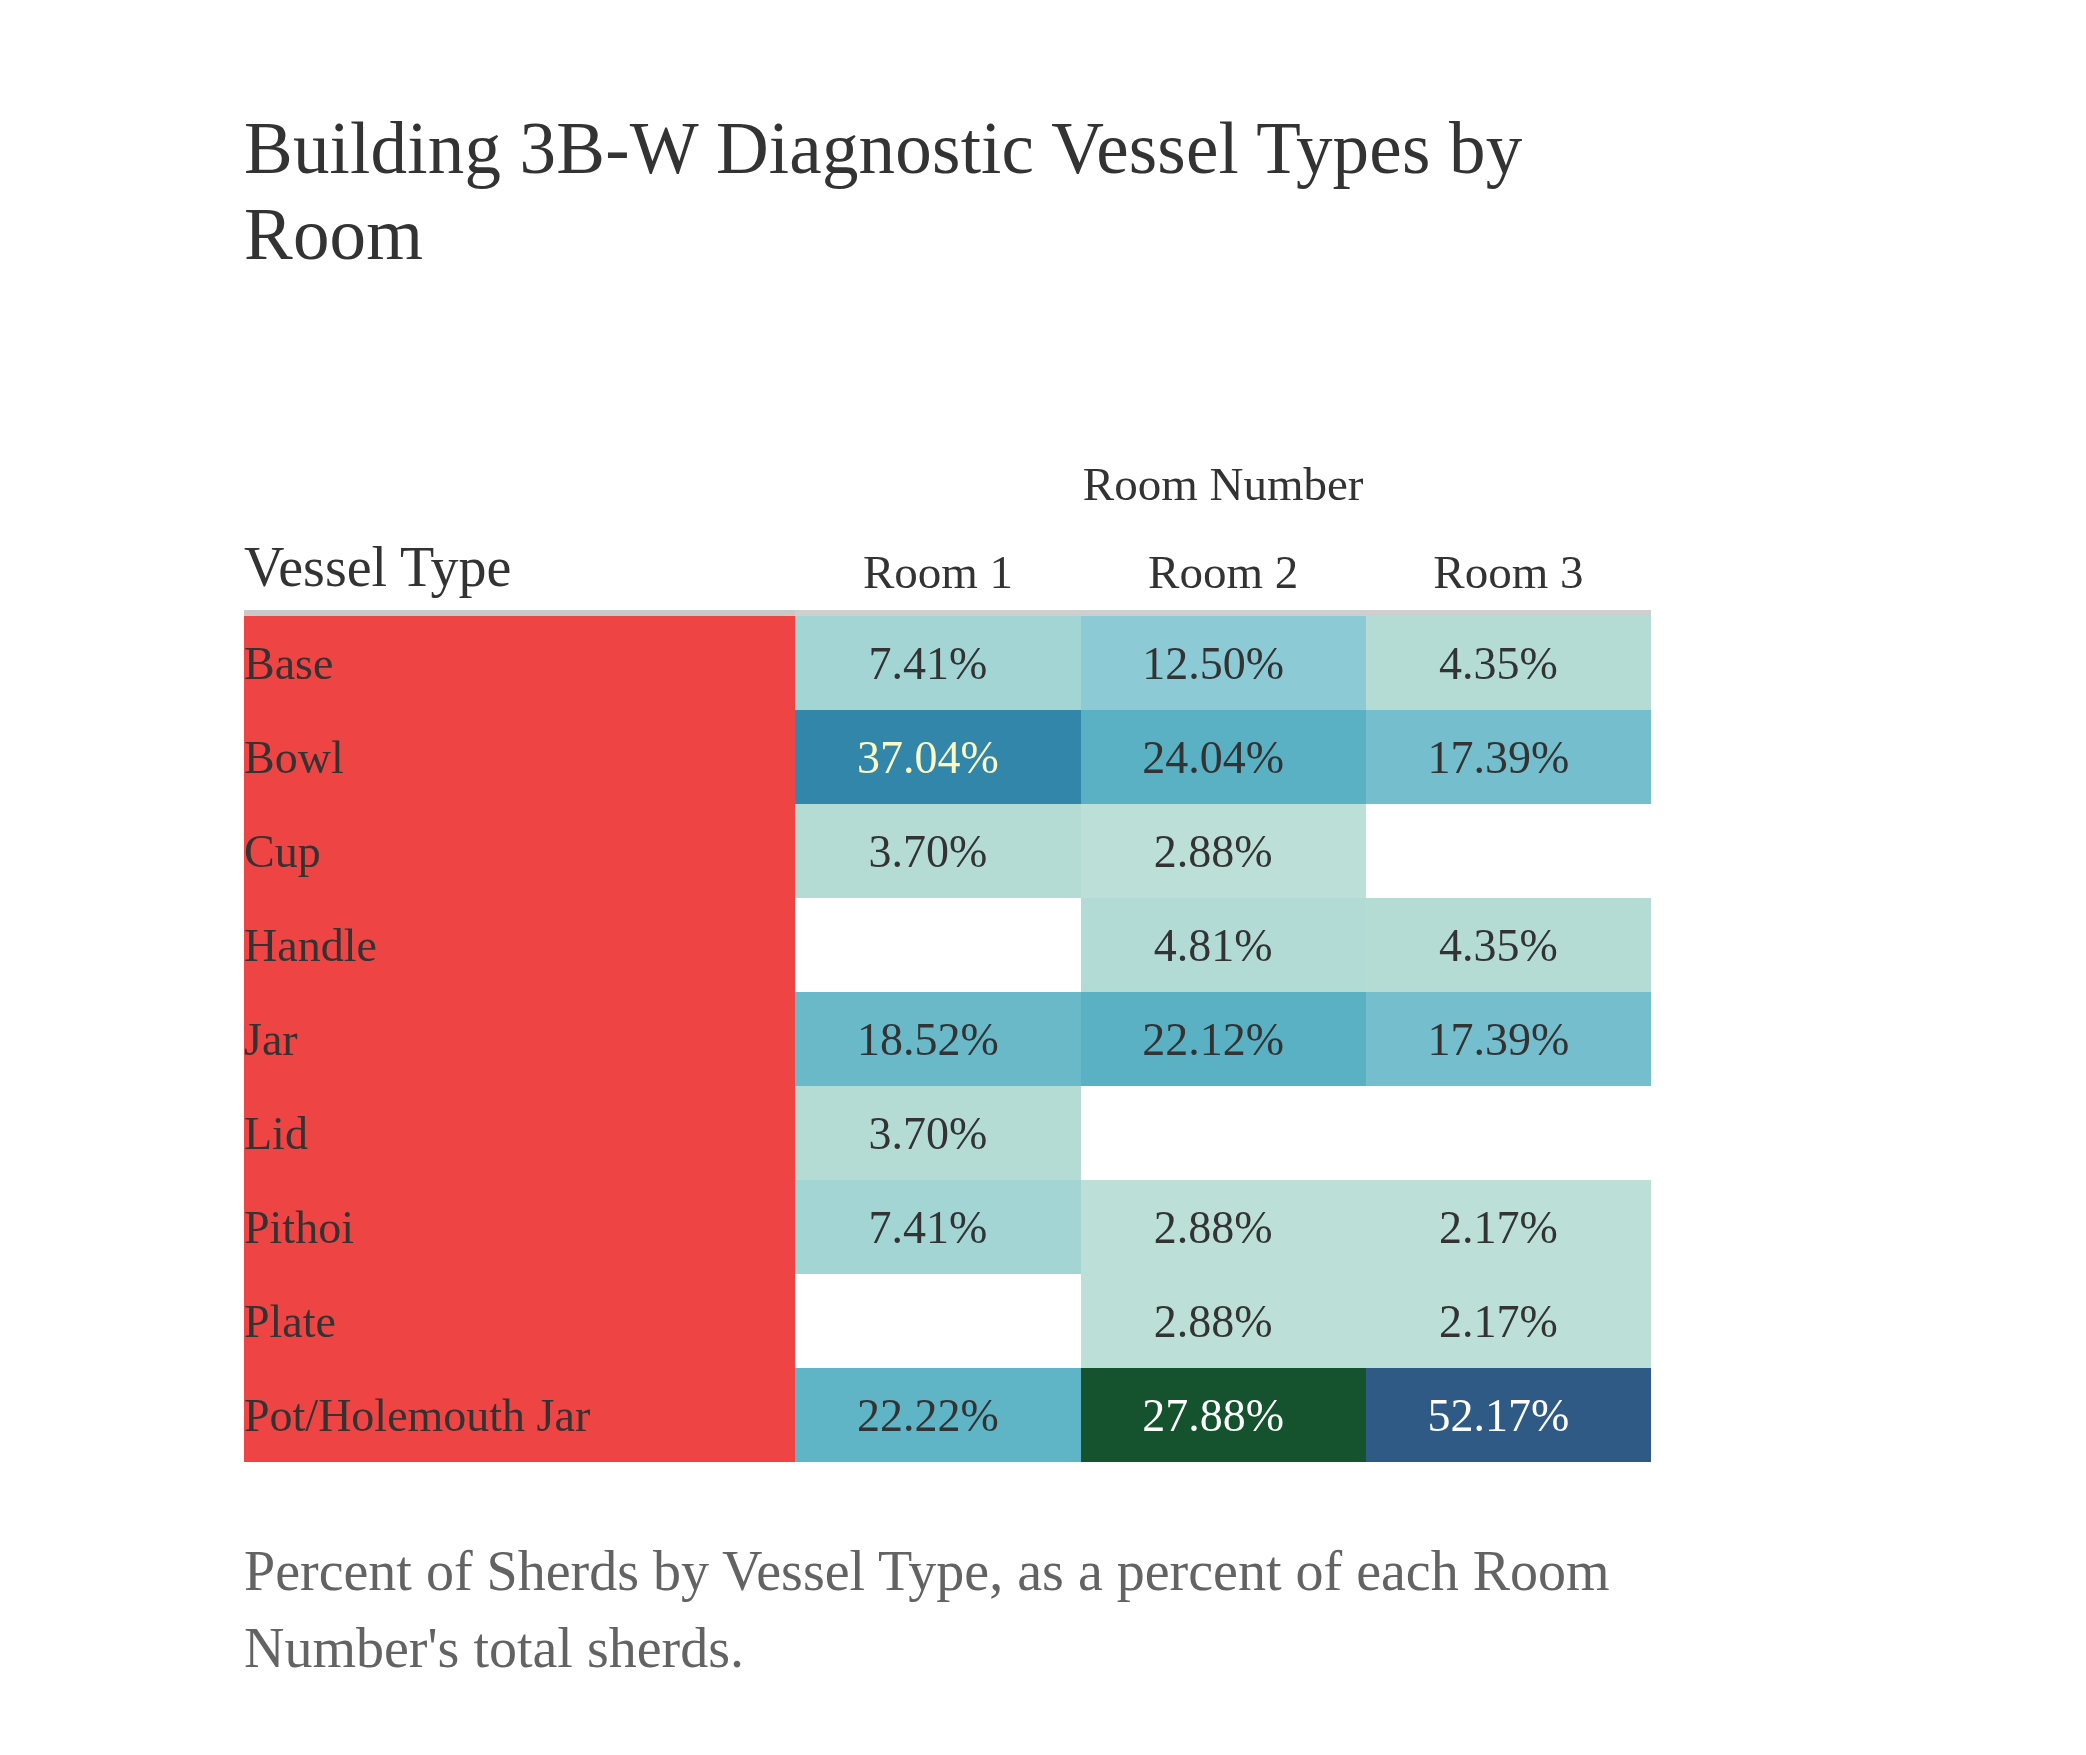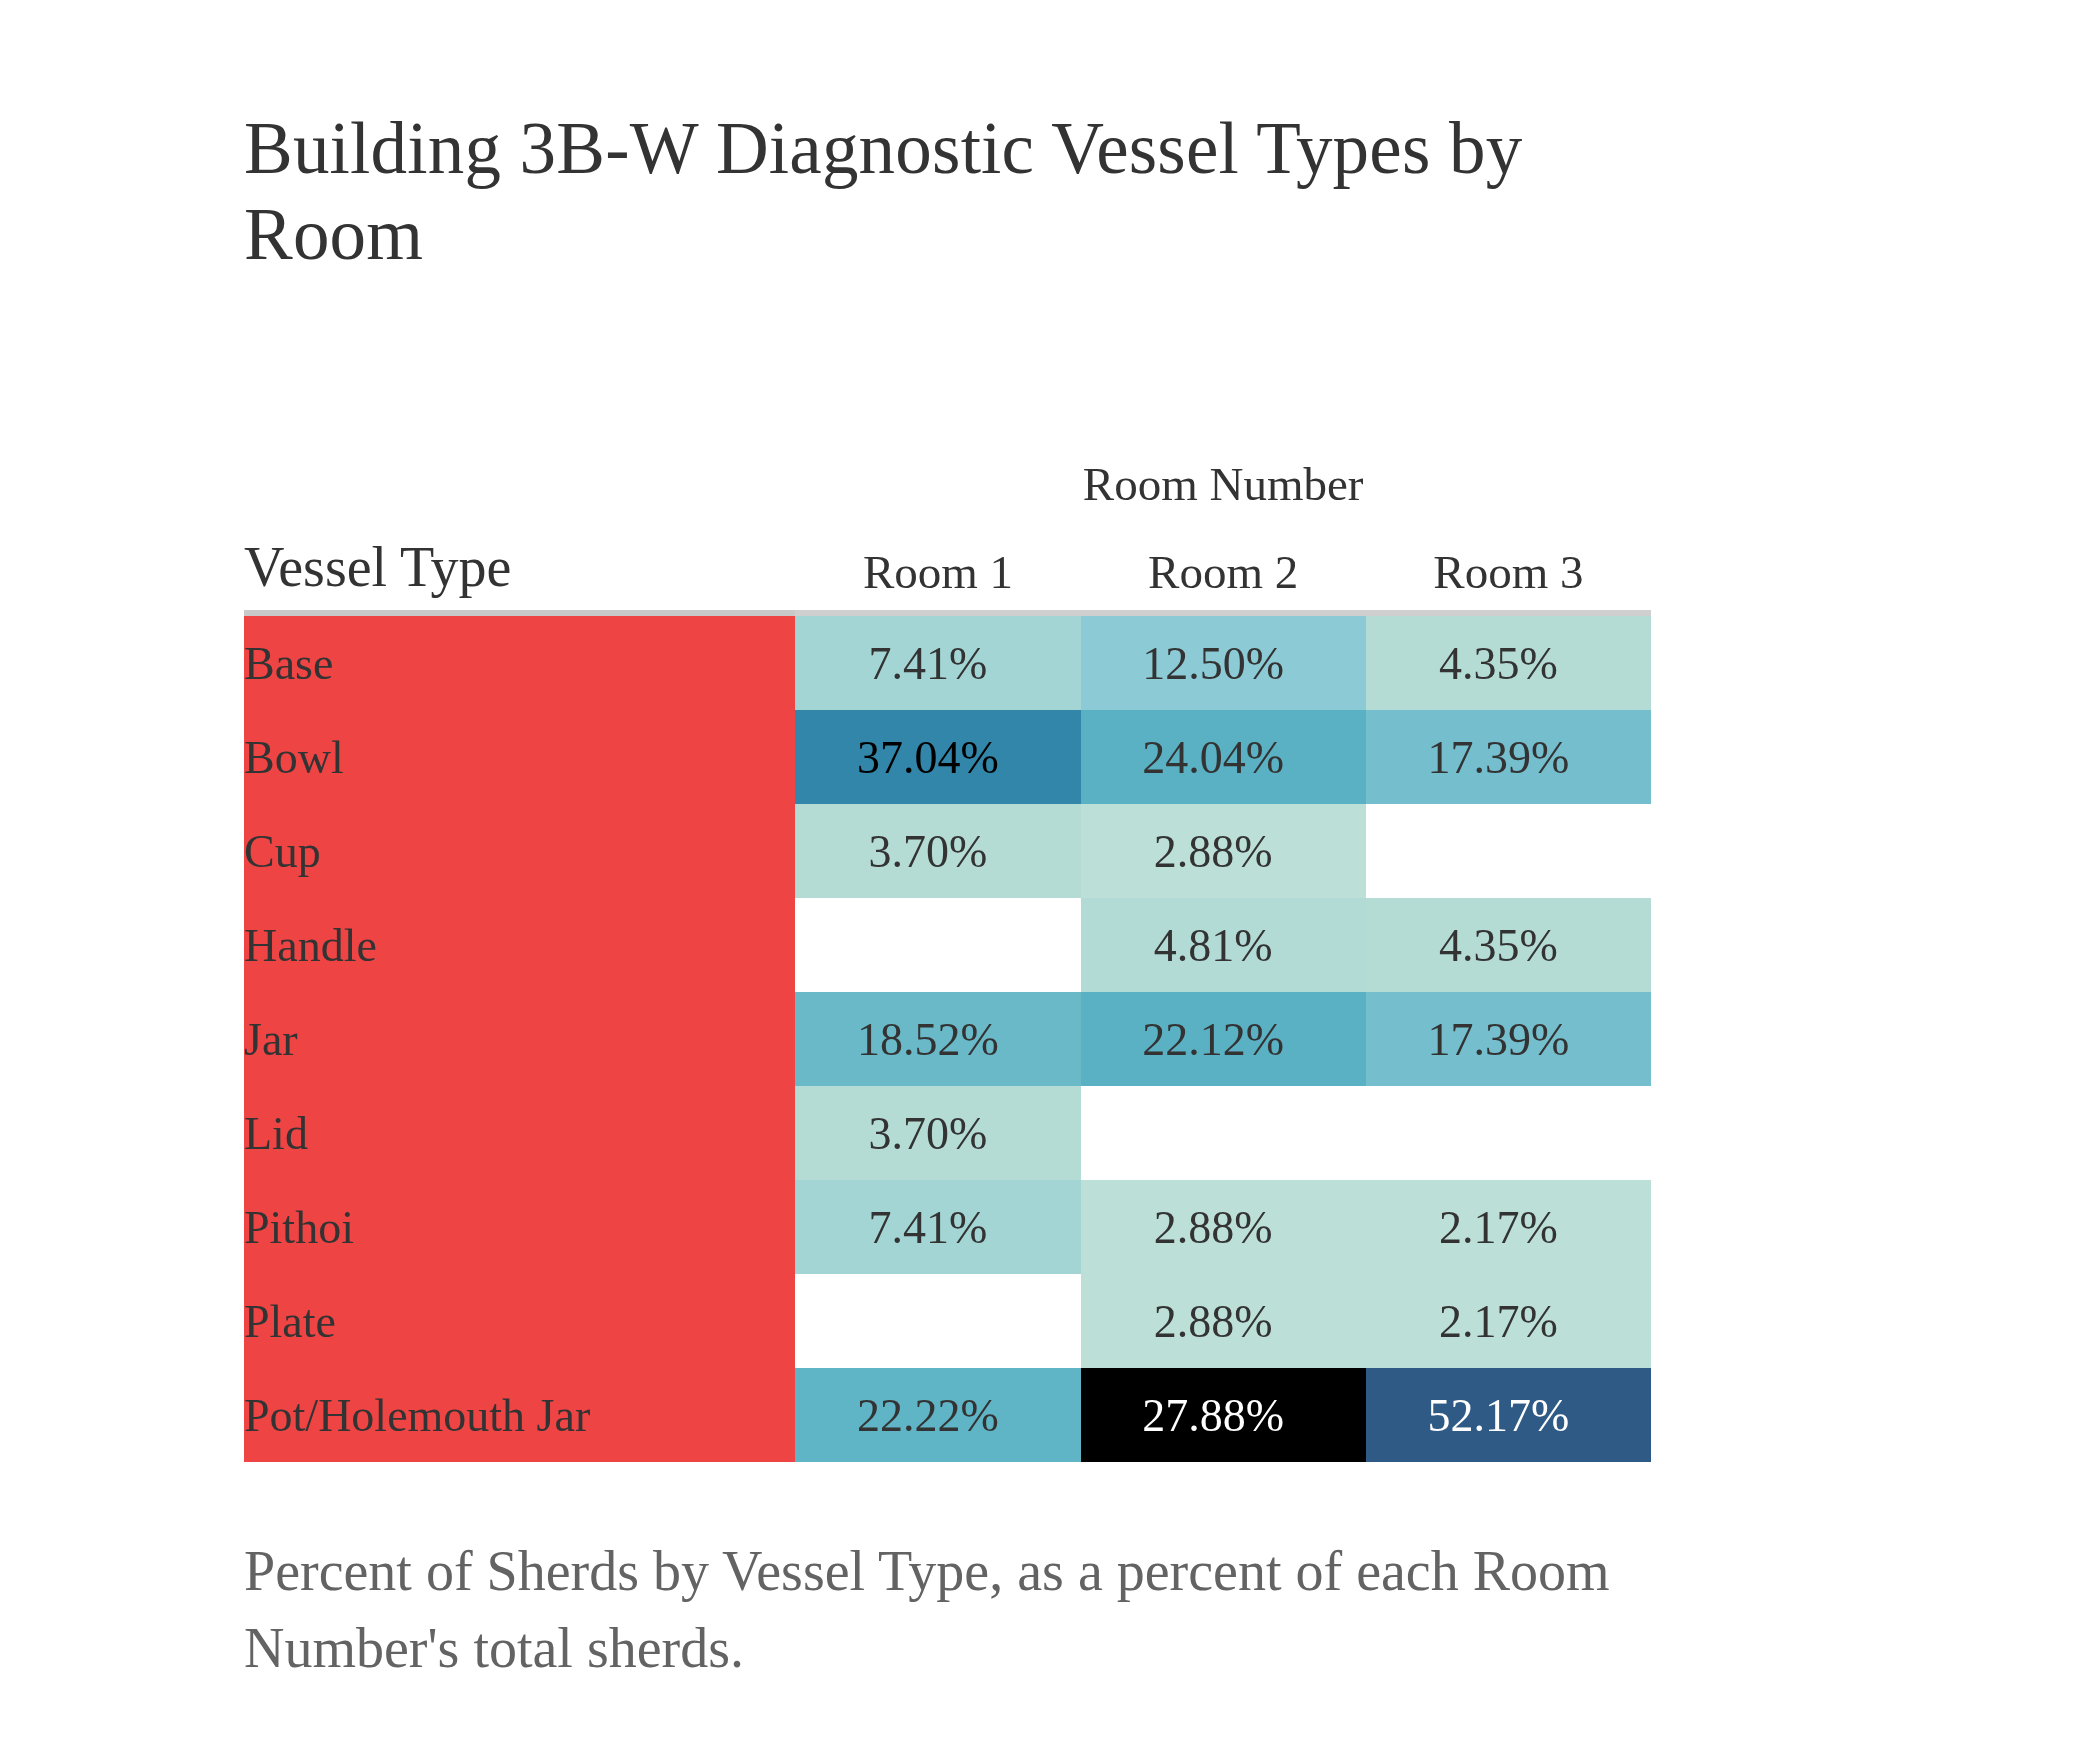--- a/index.html
+++ b/index.html
@@ -157,21 +157,21 @@
             </td>
             <td class="cell" data-row="Base" style="background: rgb(140, 203, 214); color: rgb(51, 51, 51);">
               <span class="val">12.50%</span>
             </td>
             <td class="cell" data-row="Base" style="background: rgb(180, 220, 213); color: rgb(51, 51, 51);">
               <span class="val">4.35%</span>
             </td>
           </tr>
           <tr class="data-row">
             <td class="vessel-name">Bowl</td>
-            <td class="cell" data-row="Bowl" style="background: rgb(50, 134, 170); color: #000000;">
+            <td class="cell" data-row="Bowl" style="background: rgb(50, 134, 170); color: #fef9c3;">
               <span class="val">37.04%</span>
             </td>
             <td class="cell" data-row="Bowl" style="background: rgb(91, 177, 196); color: rgb(51, 51, 51);">
               <span class="val">24.04%</span>
             </td>
             <td class="cell" data-row="Bowl" style="background: rgb(116, 190, 205); color: rgb(51, 51, 51);">
               <span class="val">17.39%</span>
             </td>
           </tr>
           <tr class="data-row">
@@ -234,21 +234,21 @@
             </td>
             <td class="cell" data-row="Plate" style="background: rgb(188, 224, 216); color: rgb(51, 51, 51);">
               <span class="val">2.17%</span>
             </td>
           </tr>
           <tr class="data-row">
             <td class="vessel-name">Pot/Holemouth Jar</td>
             <td class="cell" data-row="Pot/Holemouth Jar" style="background: rgb(95, 180, 198); color: rgb(51, 51, 51);">
               <span class="val">22.22%</span>
             </td>
-            <td class="cell" data-row="Pot/Holemouth Jar" style="background: #000000; color: rgb(255, 255, 255);">
+            <td class="cell" data-row="Pot/Holemouth Jar" style="background: #14532d; color: rgb(255, 255, 255);">
               <span class="val">27.88%</span>
             </td>
             <td class="cell" data-row="Pot/Holemouth Jar" style="background: rgb(47, 90, 133); color: rgb(255, 255, 255);">
               <span class="val">52.17%</span>
             </td>
           </tr>
         </tbody>
     </table>
   </div>
 

